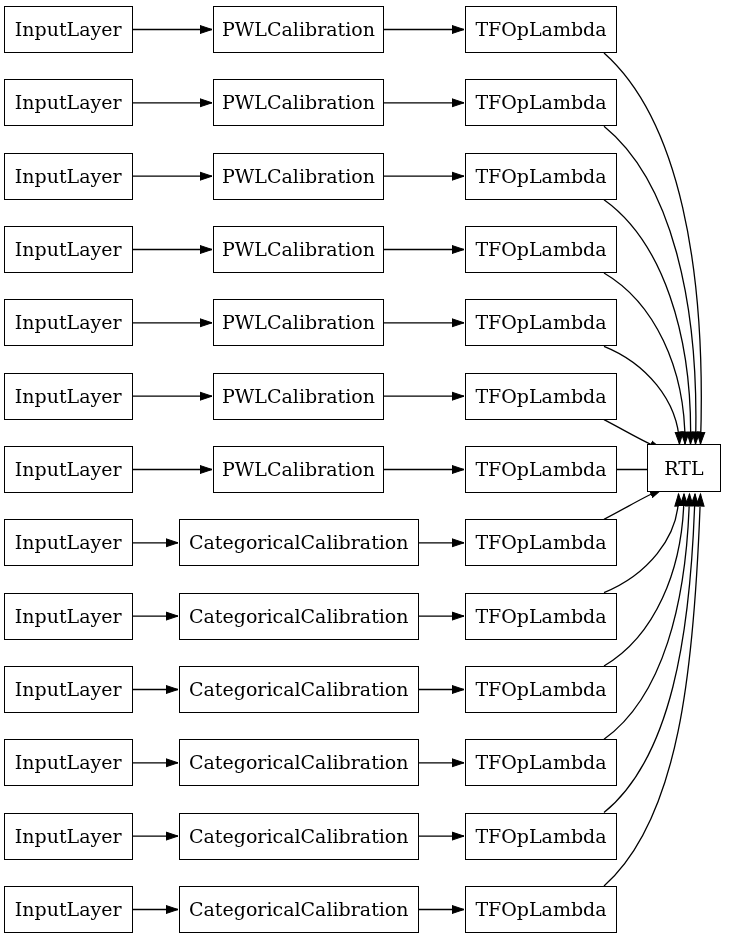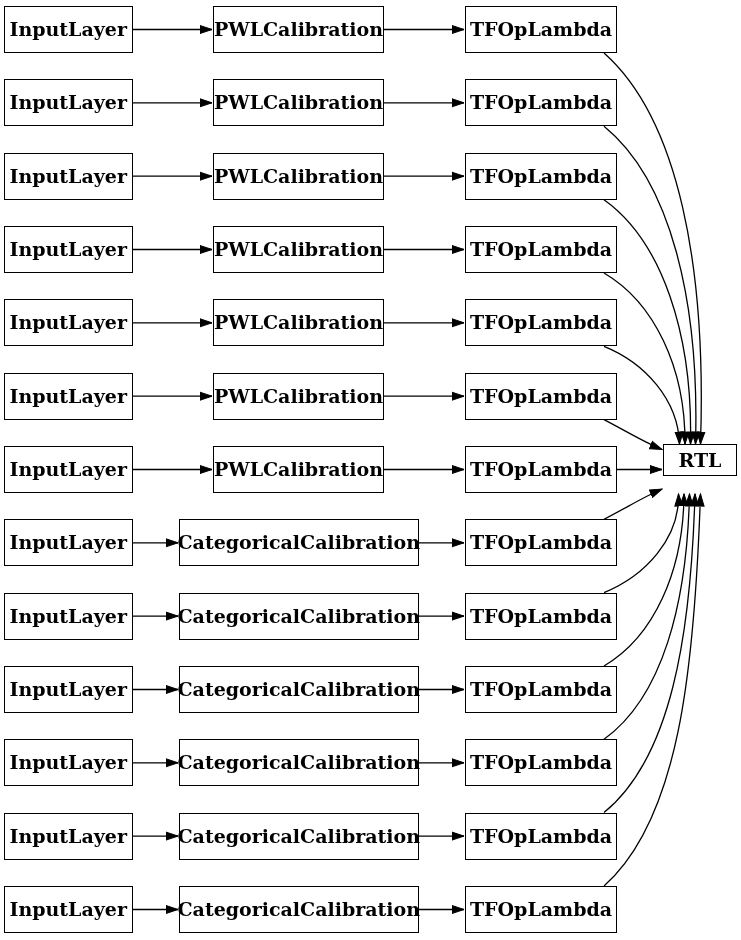--- a/index.html
+++ b/index.html
@@ -12,21 +12,21 @@
   }
   #edges{position:absolute;left:0;top:0;width:741px;height:940px;display:block;}
   .edge{fill:none;stroke:var(--edge-color,#000);stroke-width:1.3px;}
   .node{
     position:absolute;
     box-sizing:border-box;
     display:flex;align-items:center;justify-content:center;
     background:var(--node-fill,#fff);
     border:1.4px solid var(--node-border,#000);
     color:var(--text-color,#000);
-    font-size:19px;line-height:1;white-space:nowrap;font-weight:bold;
+    font-size:19px;line-height:1;white-space:nowrap;
   }
 </style>
 </head>
 <body>
 
 <div id="canvas" style="--bg: #ffffff; --edge-color: #000000; --node-border: #000000; --node-fill: #ffffff; --text-color: #000000;">
   <svg id="edges" xmlns="http://www.w3.org/2000/svg" viewBox="0 0 741 940">
     <defs>
       <marker id="arrow" markerUnits="userSpaceOnUse" markerWidth="14" markerHeight="10" refX="12.5" refY="5" orient="auto">
         <path d="M0.5,1 L12.5,5 L0.5,9 Z" style="fill:var(--edge-color,#000);stroke:var(--edge-color,#000);stroke-width:1;"></path>
@@ -105,14 +105,14 @@
     <div class="node" style="left: 465px; top: 666px; width: 152px; height: 47px;">TFOpLambda</div>
     <div class="node" style="left: 4px; top: 739.3px; width: 128.5px; height: 47px;">InputLayer</div>
     <div class="node" style="left: 179px; top: 739.3px; width: 239.5px; height: 47px;">CategoricalCalibration</div>
     <div class="node" style="left: 465px; top: 739.3px; width: 152px; height: 47px;">TFOpLambda</div>
     <div class="node" style="left: 4px; top: 812.6px; width: 128.5px; height: 47px;">InputLayer</div>
     <div class="node" style="left: 179px; top: 812.6px; width: 239.5px; height: 47px;">CategoricalCalibration</div>
     <div class="node" style="left: 465px; top: 812.6px; width: 152px; height: 47px;">TFOpLambda</div>
     <div class="node" style="left: 4px; top: 886px; width: 128.5px; height: 47px;">InputLayer</div>
     <div class="node" style="left: 179px; top: 886px; width: 239.5px; height: 47px;">CategoricalCalibration</div>
     <div class="node" style="left: 465px; top: 886px; width: 152px; height: 47px;">TFOpLambda</div>
-    <div class="node" style="left: 663px; top: 444px; width: 74px; height: 32px;">RTL</div>
+    <div class="node" style="left: 647px; top: 444px; width: 74px; height: 48px;">RTL</div>
   </div>
 
 </body></html>

